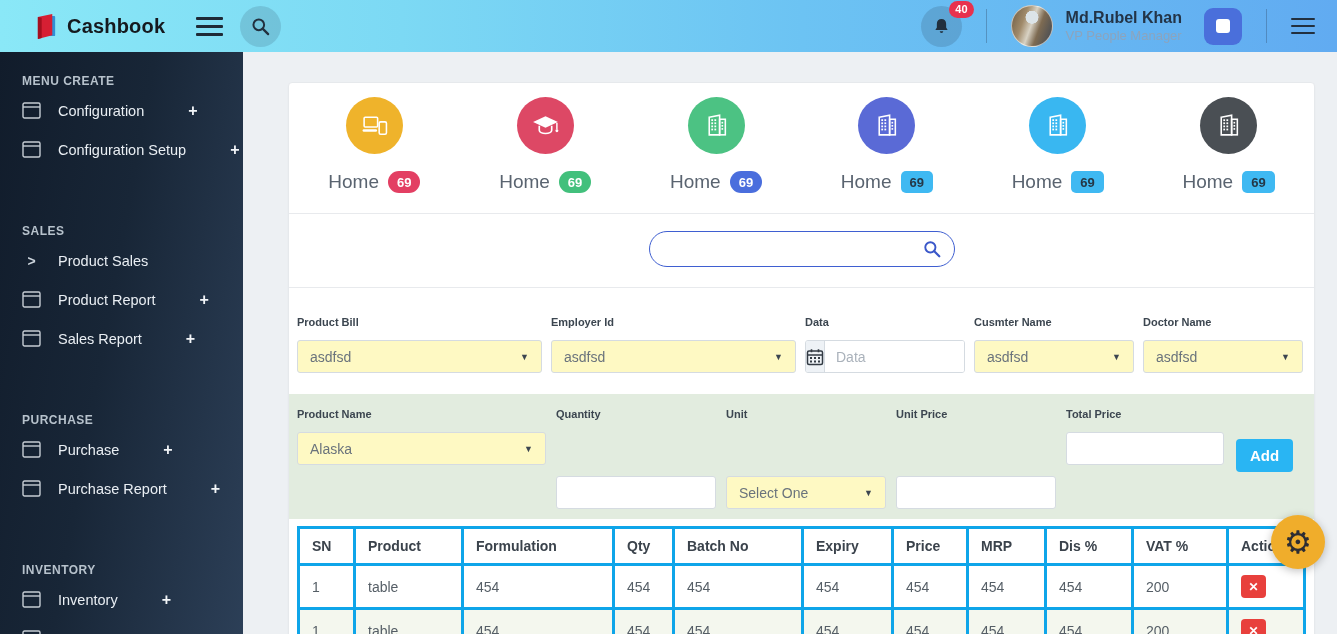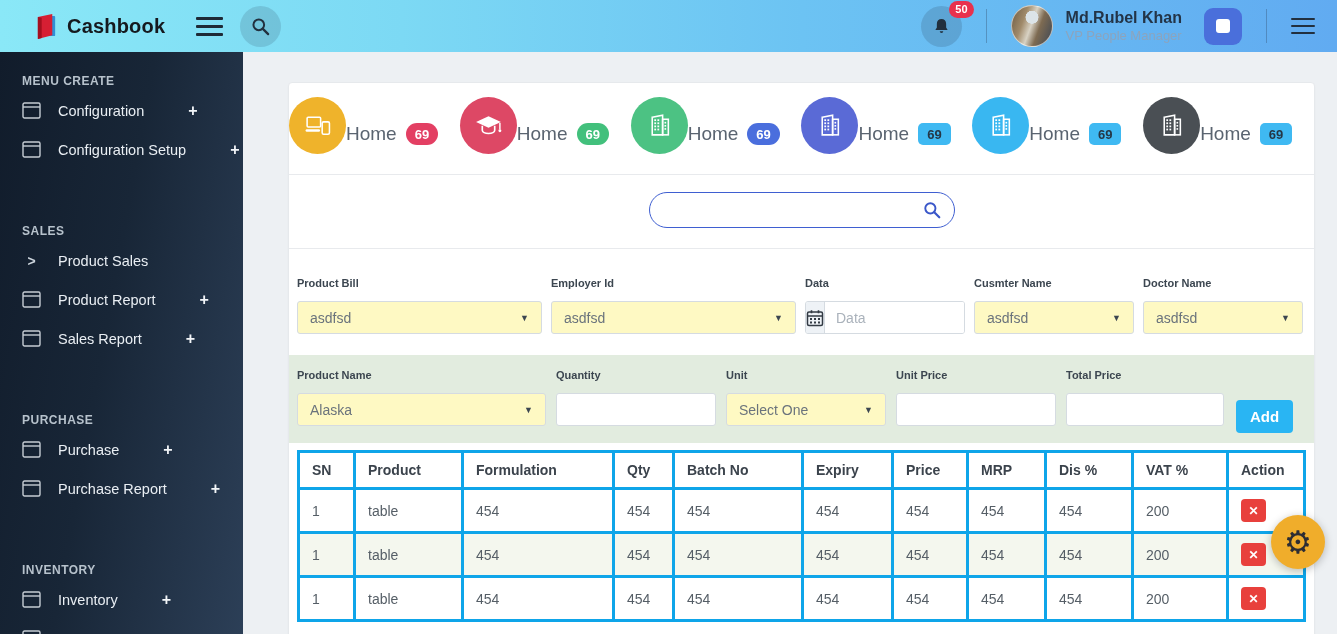--- a/index.html
+++ b/index.html
@@ -48,21 +48,21 @@
   .side-item .chev { color:#cdd5dd; font-size:14px; font-weight:bold; }
 
   
   .main { position:absolute; top:52px; left:243px; width:1094px; height:582px; background:#edf0f3;
     padding:30px 22px 0 45px; }
   .card { background:#fff; border:1px solid #e6e9ec; border-radius:4px; width:1027px; min-height:600px;
     box-shadow:0 1px 2px rgba(0,0,0,.03); }
 
   
   .tiles { display:flex; padding:14px 0 20px 0; border-bottom:1px solid #e8eaed; }
-  .tile { flex:1; display:flex; flex-direction:row; align-items:center; cursor:pointer; }
+  .tile { flex:1; display:flex; flex-direction:column; align-items:center; cursor:pointer; }
   .tile-circle { width:57px; height:57px; border-radius:50%; display:flex; align-items:center; justify-content:center; }
   .tc0{background:#efb32b}.tc1{background:#dd4865}.tc2{background:#4cc283}
   .tc3{background:#5a6ad6}.tc4{background:#39b7f1}.tc5{background:#4a4f54}
   .tile-label-row { margin-top:17px; display:flex; align-items:center; }
   .tile-label { font-size:19px; color:#5a6470; }
   .tile-badge { margin-left:9px; font-size:13px; font-weight:bold; padding:3.5px 9px; border-radius:20px; color:#fff; }
   .tb0{background:#e33f63}.tb1{background:#42c07c}.tb2{background:#4a6edd}
   .tb3,.tb4,.tb5{background:#3fb9f2; color:#253746; border-radius:5px;}
 
   
@@ -83,21 +83,21 @@
   .input-group { display:flex; height:33px; border:1px solid #d5dbe1; border-radius:3px; overflow:hidden; background:#fff; }
   .ig-addon { width:38px; background:#eef2f6; border-right:1px solid #d5dbe1; display:flex;
     align-items:center; justify-content:center; cursor:pointer; }
   .input-group input { flex:1; border:none; outline:none; padding:0 11px; font-size:14px; color:#444; }
   .input-group input::placeholder { color:#aab2bb; }
   .text-input { height:33px; border:1px solid #d5dbe1; border-radius:3px; background:#fff; width:100%;
     padding:0 11px; font-size:14px; color:#444; outline:none; }
 
   
   .entry { background:#e2ecdf; display:flex; gap:10px; padding:14px 8px 10px 8px; align-items:flex-start; }
-  .e-lg { width:249px; } .e-sm { width:160px; } .e-sm2 { width:158px; }
+  .e-lg { width:249px; } .e-sm { width:160px;gap:44px; } .e-sm2 { width:158px; }
   .add-btn { margin-top:31px; background:#29b5f3; color:#fff; font-size:15px; font-weight:bold;
     border:none; border-radius:4px; padding:8px 14px; cursor:pointer; margin-left:2px; }
 
   
   .table-wrap { padding:7px 8px 0 8px; }
   table { width:100%; border-collapse:collapse; font-size:14px; }
   th, td { border:3px solid #0ea5e9; padding:9px 12px; text-align:left; }
   th { color:#3b434c; font-weight:bold; background:#fff; }
   td { color:#555e66; font-weight:normal; height:38px; }
   tr.stripe td { background:#f4f7ee; }
@@ -195,21 +195,21 @@
     <svg width="21" height="21" style="color:#22303e">
         <use href="#ic-magnifier"></use>
       </svg>
   </div>
 
   <div class="header-right">
     <div class="bell-wrap">
       <svg width="21" height="21">
           <use href="#ic-bell"></use>
         </svg>
-      <span class="notif-badge">50</span>
+      <span class="notif-badge">40</span>
     </div>
     <div class="hdr-divider"></div>
     <div class="avatar"></div>
     <div class="user-meta">
       <div class="user-name">Md.Rubel Khan</div>
       <div class="user-role">VP People Manager</div>
     </div>
     <div class="grid-btn">
       <span class="sq"></span>
     </div>

